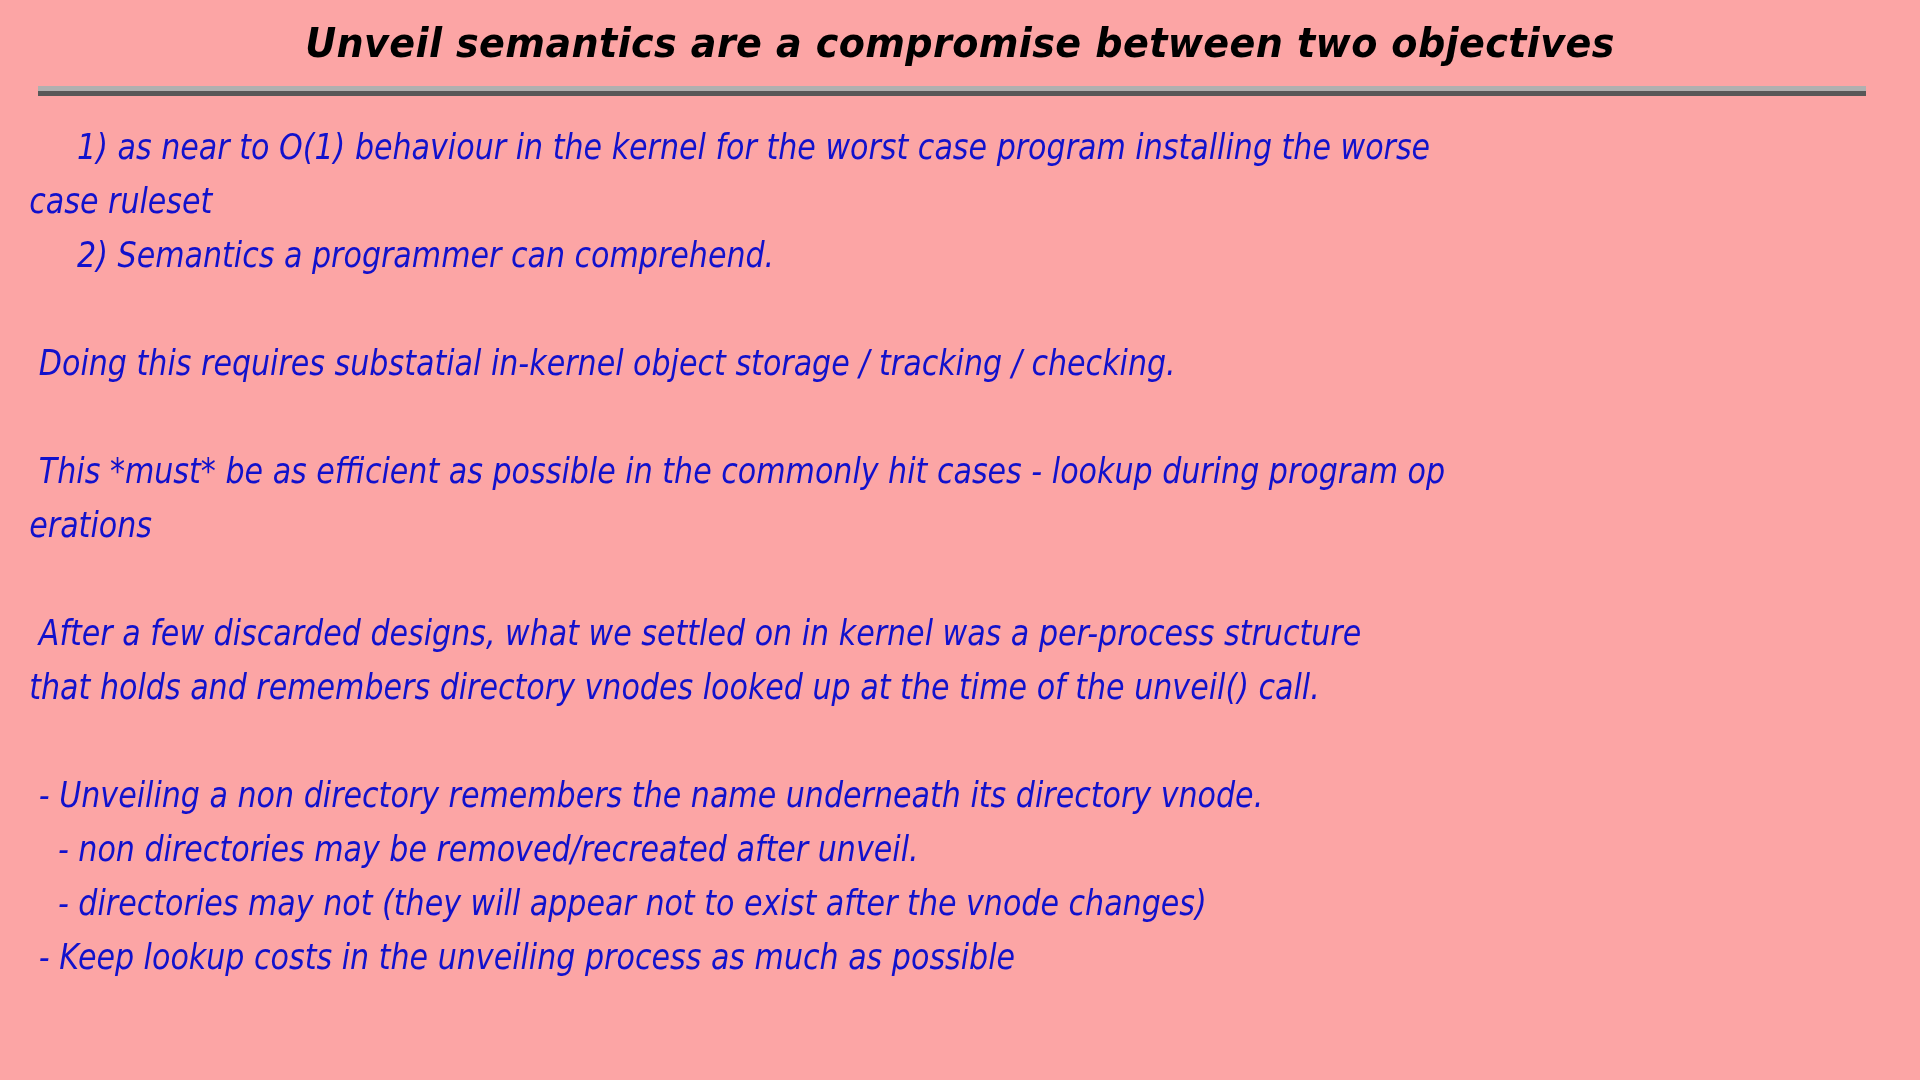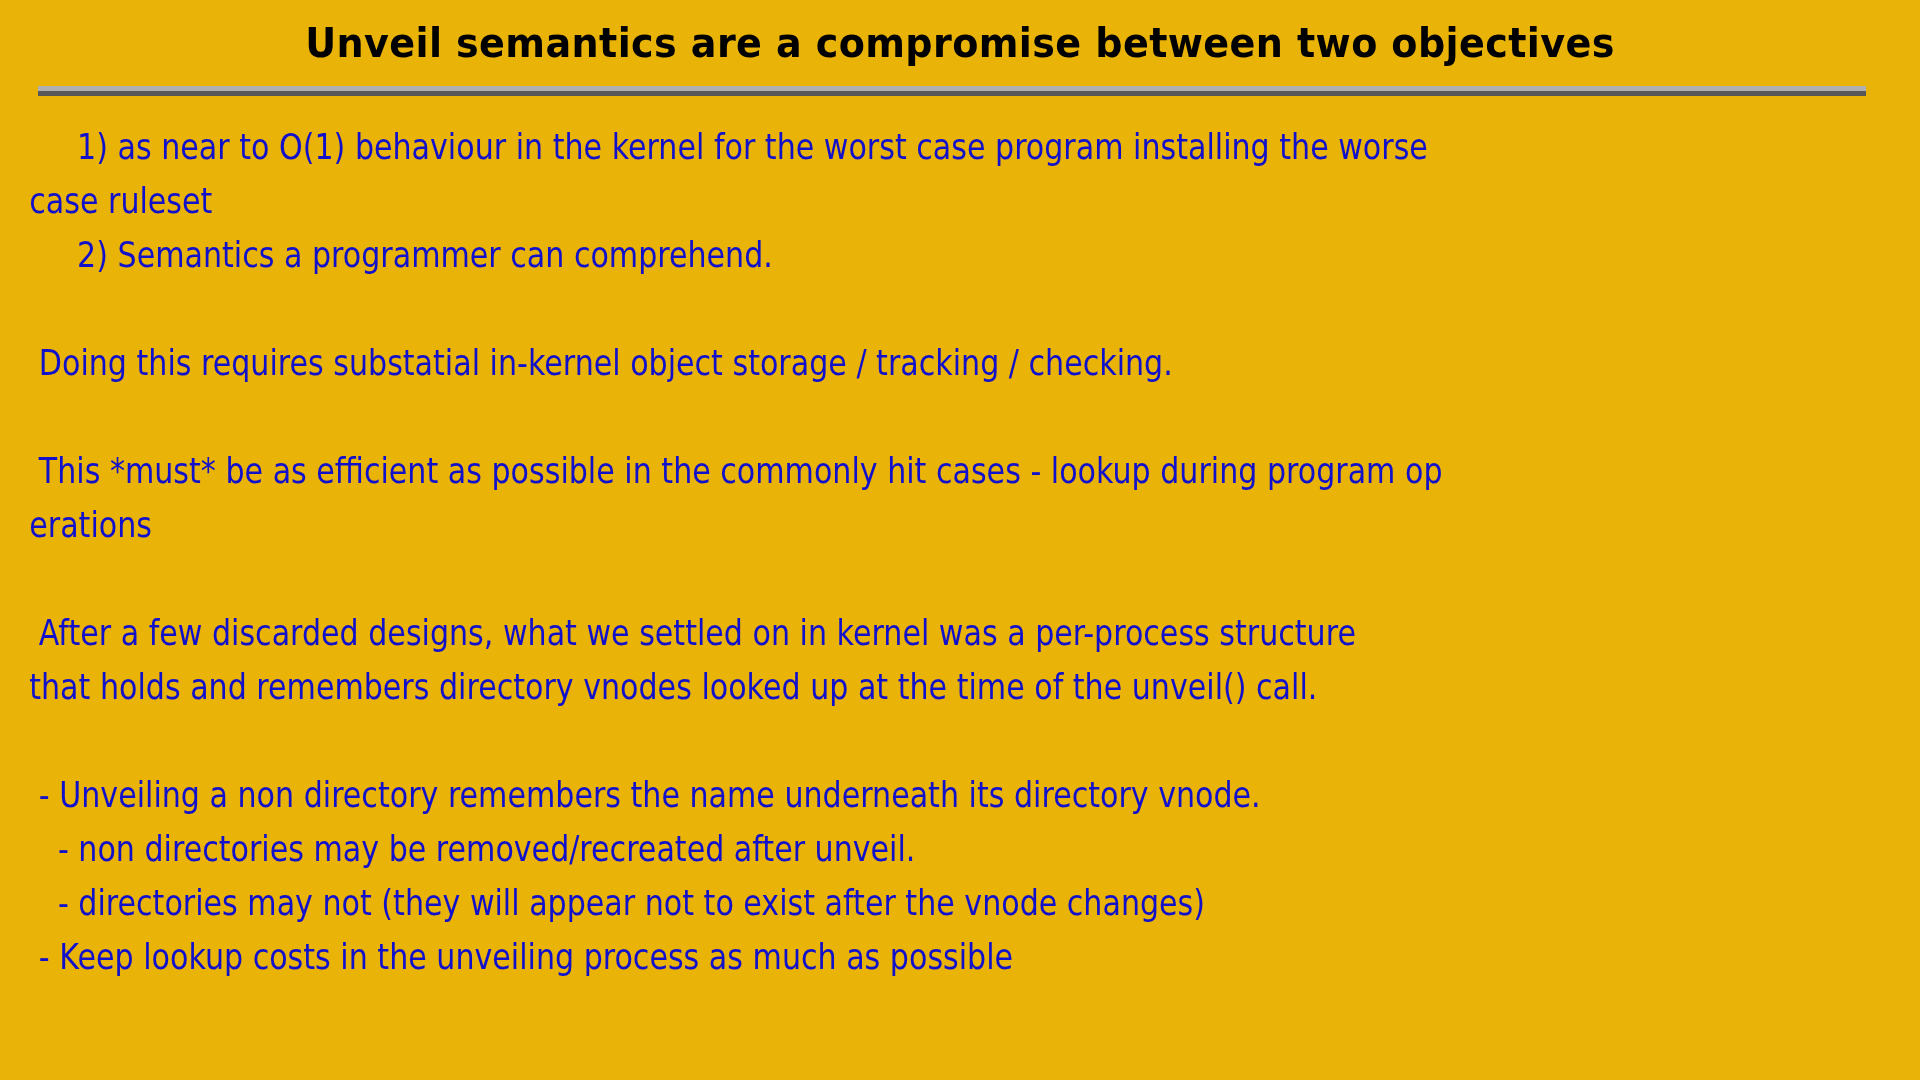--- a/index.html
+++ b/index.html
@@ -91,21 +91,21 @@
 
   .line.blank {
     height: 54px;
   }
 
   
 </style>
 </head>
 <body>
 
-<div class="slide" style="background: #eab308;">
+<div class="slide" style="background: #fca5a5; font-style: italic;">
 
   <div class="slide-title" style="color: rgb(0, 0, 0);">Unveil semantics are a compromise between two objectives</div>
 
   <div class="title-rule">
     <div class="rule-light" style="background: rgb(176, 176, 176);"></div>
     <div class="rule-dark" style="background: rgb(88, 88, 88);"></div>
   </div>
 
   <div class="body-area">
       <div class="line" style="color: rgb(17, 17, 204);">     1) as near to O(1) behaviour in the kernel for the worst case program installing the worse</div>

